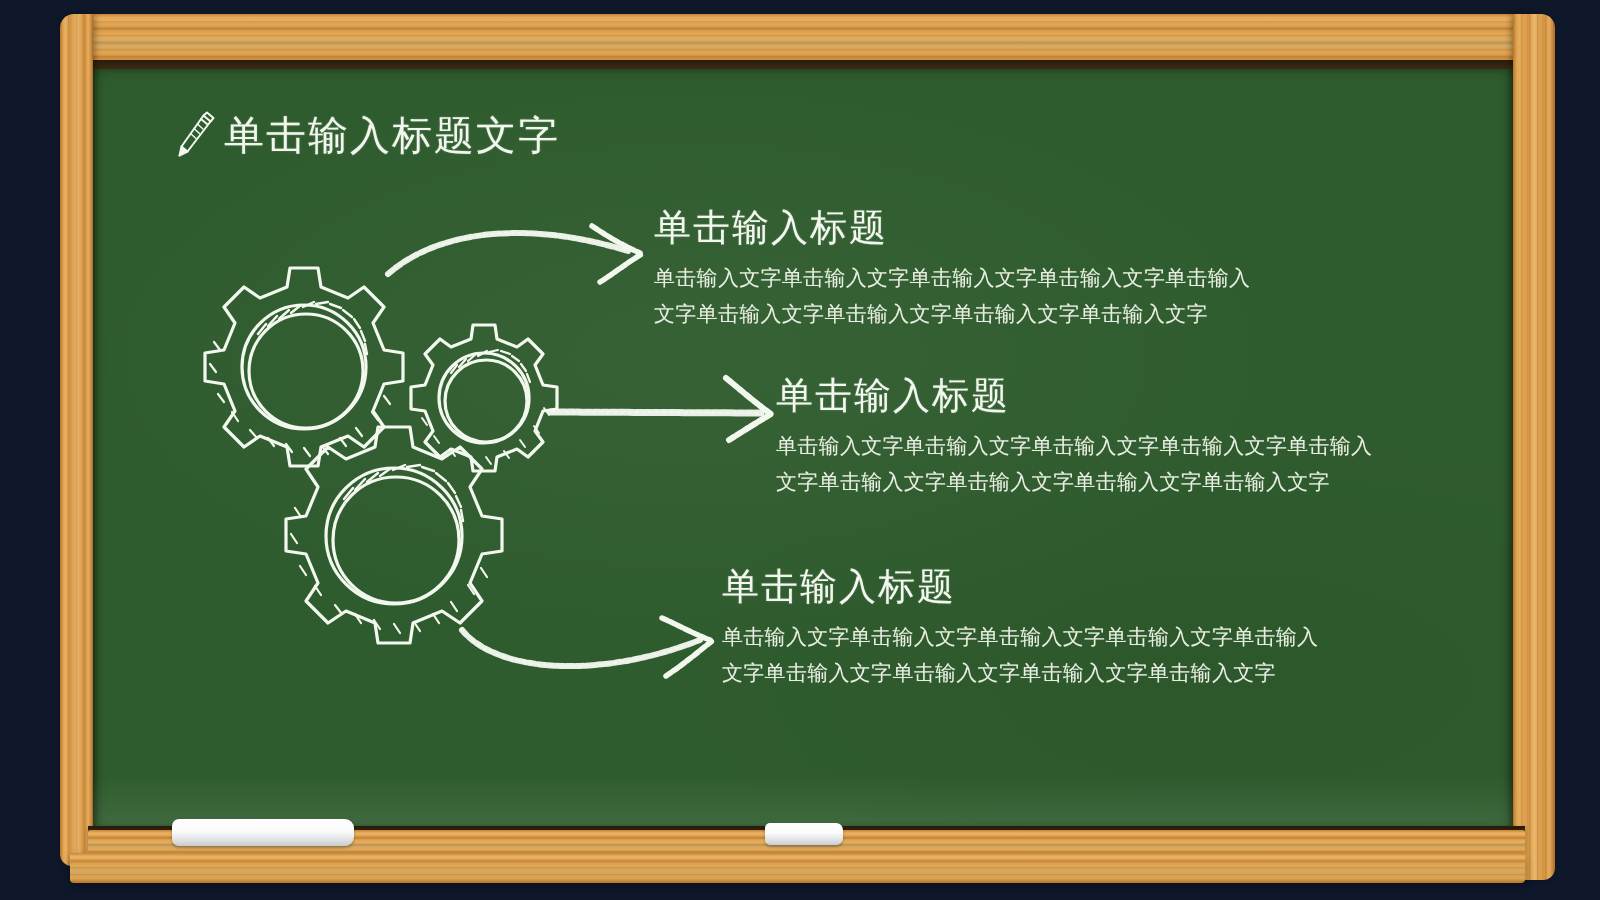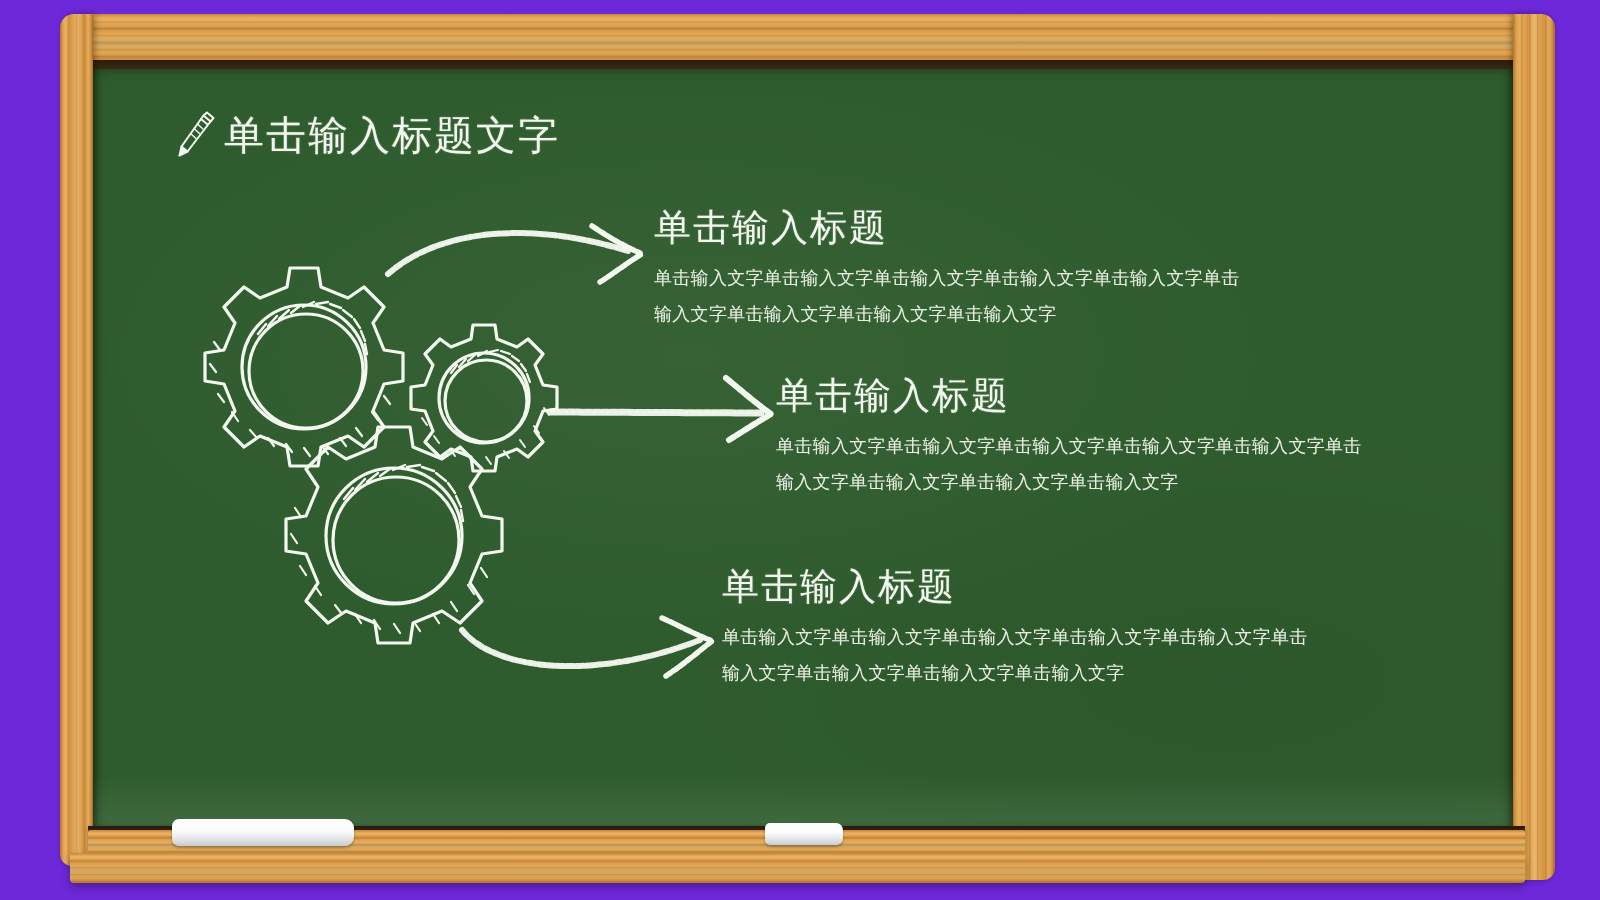--- a/index.html
+++ b/index.html
@@ -4,21 +4,21 @@
 <style>
   * { box-sizing: border-box; margin: 0; padding: 0; }
   html, body {
     width: 1600px; height: 900px;
     overflow: hidden;
     font-family: "Liberation Serif", "DejaVu Serif", serif;
   }
   body { background: #43612a; position: relative; }
 
   
-  #stage { position: absolute; inset: 0; background: #6d28d9; }
+  #stage { position: absolute; inset: 0; background: #0f172a; }
 
   
   .board-surface {
     position: absolute;
     left: 88px; top: 62px;
     width: 1430px; height: 772px;
     background:
       radial-gradient(ellipse 70% 60% at 42% 38%, rgba(255,255,255,.035), rgba(0,0,0,0) 62%),
       radial-gradient(ellipse 60% 50% at 80% 80%, rgba(0,0,0,.05), rgba(0,0,0,0) 70%),
       #2f5c2e;
@@ -128,21 +128,21 @@
   #arrow-3 { left: 448px; top: 596px; width: 290px; height: 96px; }
 
   
   .block { position: absolute; }
   .block-heading {
     color: #f3f8ef; font-size: 37px; letter-spacing: 2px;
     text-shadow: 0 0 2px rgba(255,255,255,.25);
     white-space: nowrap;
   }
   .block-body {
-    color: #e8efe2; font-size: 18px; line-height: 36px;
+    color: #e8efe2; font-size: 21px; line-height: 36px;
     letter-spacing: .3px;
     text-shadow: 0 0 1px rgba(255,255,255,.18);
   }
   #block-1 { left: 654px; top: 203px; width: 600px; }
   #block-2 { left: 776px; top: 371px; width: 600px; }
   #block-3 { left: 722px; top: 562px; width: 600px; }
   #block-1 .block-body, #block-2 .block-body, #block-3 .block-body { margin-top: 7px; }
 </style>
 </head>
 <body>

